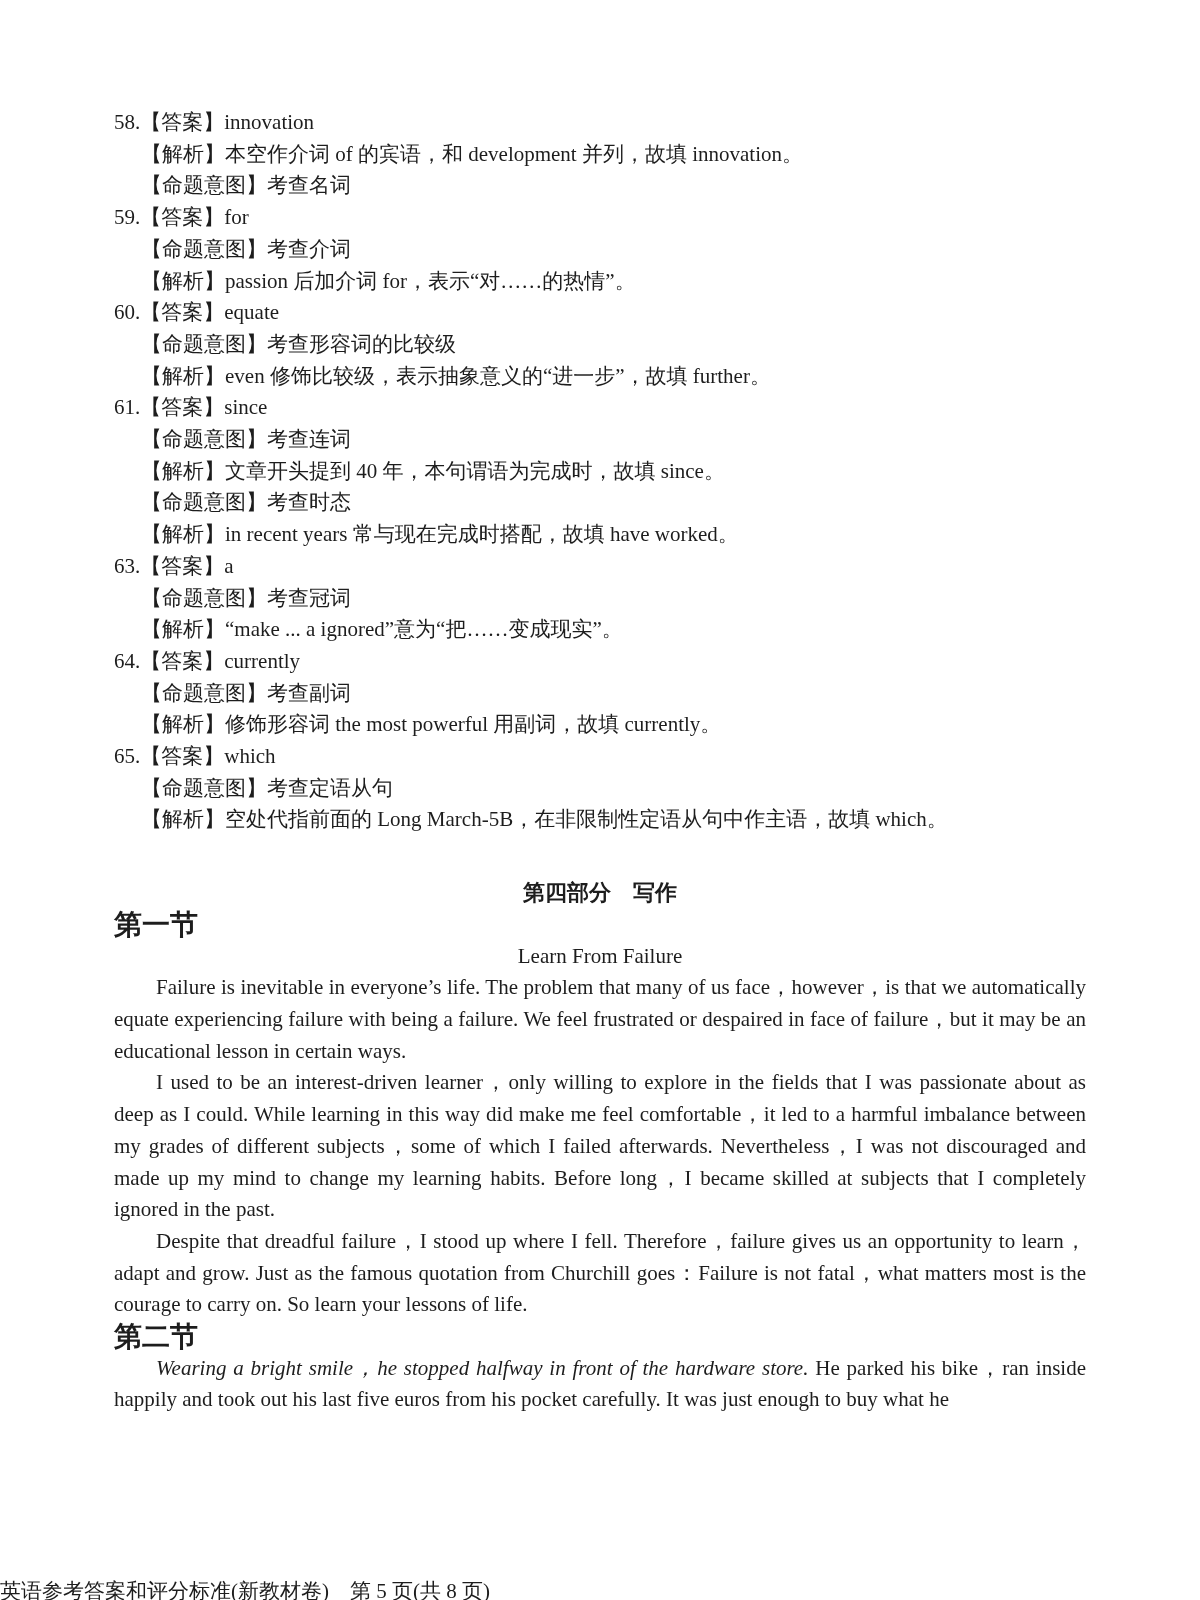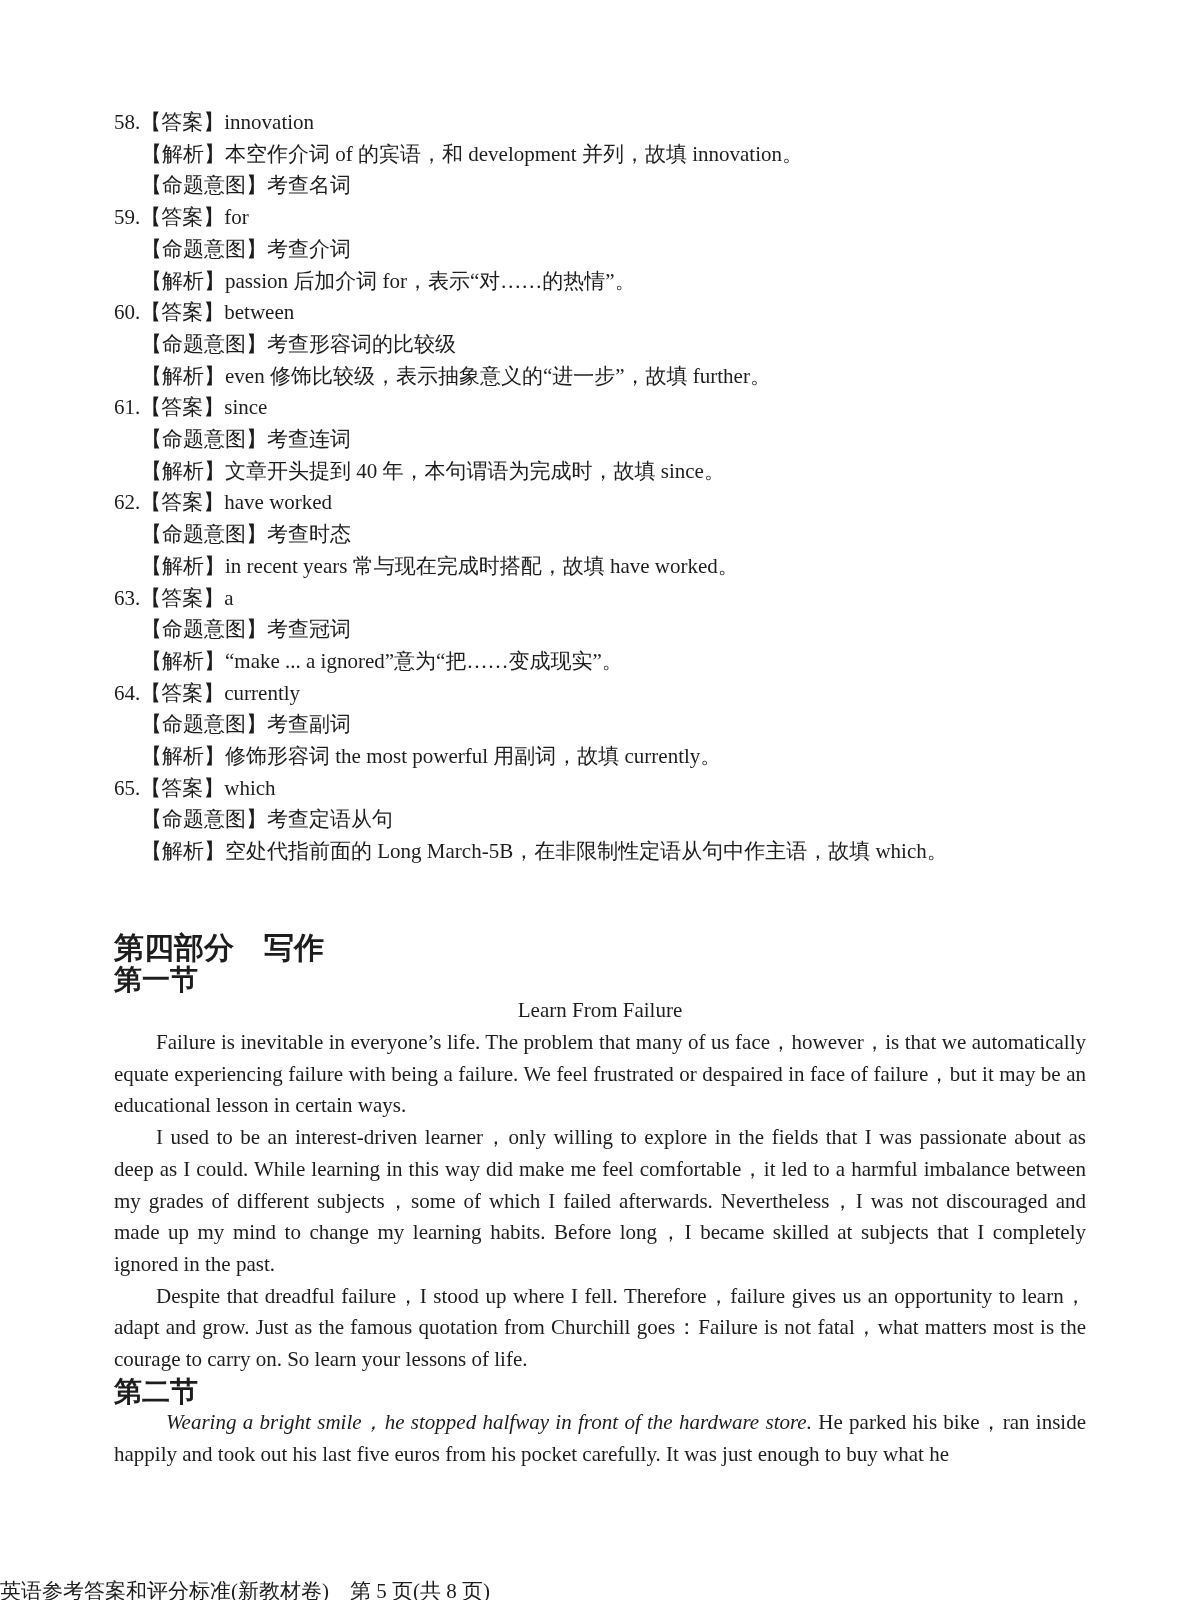--- a/index.html
+++ b/index.html
@@ -24,42 +24,41 @@
     width: 972px;
   }
   .ans-line {
     white-space: nowrap;
     font-family: Liberation Serif, serif;
   }
   .ans-line.indent {
     padding-left: 27px;
   }
   .part-heading {
-    margin-top: 64px;
-    text-align: left;
+    margin-top: 41px;
+    text-align: center;
     font-weight: 700;
-    font-size: 30px;
+    font-size: 22px;
     font-family: "Liberation Sans", "DejaVu Sans", sans-serif;
   }
   .sec-heading {
     font-weight: 700;
     font-size: 28px;
     font-family: "Liberation Sans", "DejaVu Sans", sans-serif;
   }
   .essay-title {
     text-align: center;
   }
   .para {
     margin: 0;
     text-align: justify;
     text-indent: 42px;
   }
   .italic {
     font-style: italic;
-    margin-left: 10px;
   }
   .footer {
     position: absolute;
     top: 1576px;
     left: 0;
     width: 1200px;
     text-align: left;
   }
 </style>
 </head>
@@ -73,33 +72,32 @@
     <div class="ans-line indent"><span>【命题意图】</span><span>考查名词</span></div>
   </div>
 
   <div class="ans-block">
     <div class="ans-line"><span>59.</span><span>【答案】</span><span>for</span></div>
     <div class="ans-line indent"><span>【命题意图】</span><span>考查介词</span></div>
     <div class="ans-line indent"><span>【解析】</span><span>passion 后加介词 for，表示“对……的热情”。</span></div>
   </div>
 
   <div class="ans-block">
-    <div class="ans-line"><span>60.</span><span>【答案】</span><span>between</span></div>
+    <div class="ans-line"><span>60.</span><span>【答案】</span><span>equate</span></div>
     <div class="ans-line indent"><span>【命题意图】</span><span>考查形容词的比较级</span></div>
     <div class="ans-line indent"><span>【解析】</span><span>even 修饰比较级，表示抽象意义的“进一步”，故填 further。</span></div>
   </div>
 
   <div class="ans-block">
     <div class="ans-line"><span>61.</span><span>【答案】</span><span>since</span></div>
     <div class="ans-line indent"><span>【命题意图】</span><span>考查连词</span></div>
     <div class="ans-line indent"><span>【解析】</span><span>文章开头提到 40 年，本句谓语为完成时，故填 since。</span></div>
   </div>
 
   <div class="ans-block">
-    <div class="ans-line"><span>62.</span><span>【答案】</span><span>have worked</span></div>
     <div class="ans-line indent"><span>【命题意图】</span><span>考查时态</span></div>
     <div class="ans-line indent"><span>【解析】</span><span>in recent years 常与现在完成时搭配，故填 have worked。</span></div>
   </div>
 
   <div class="ans-block">
     <div class="ans-line"><span>63.</span><span>【答案】</span><span>a</span></div>
     <div class="ans-line indent"><span>【命题意图】</span><span>考查冠词</span></div>
     <div class="ans-line indent"><span>【解析】</span><span>“make ... a ignored”意为“把……变成现实”。</span></div>
   </div>
 

